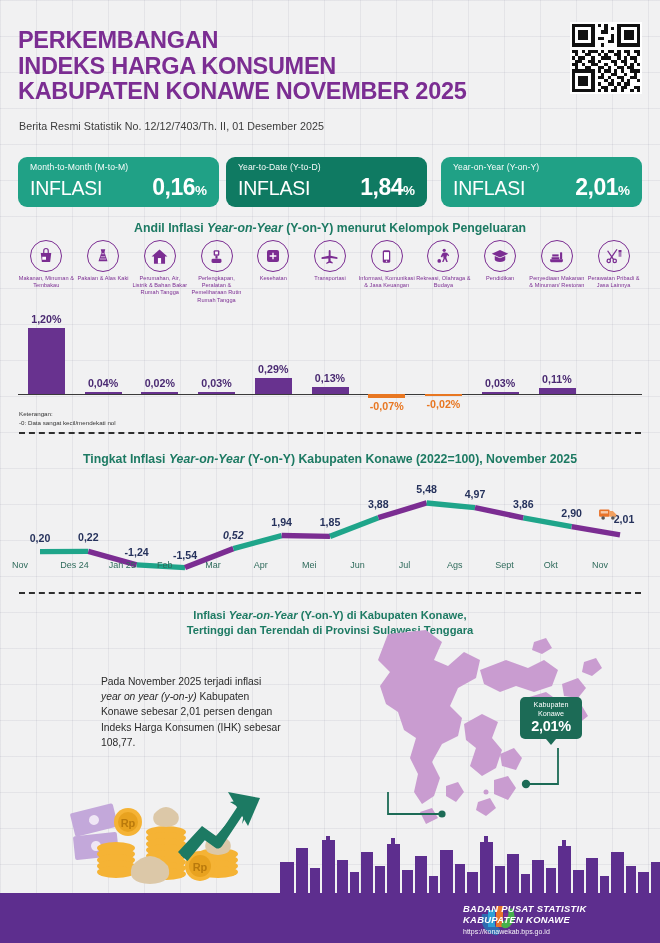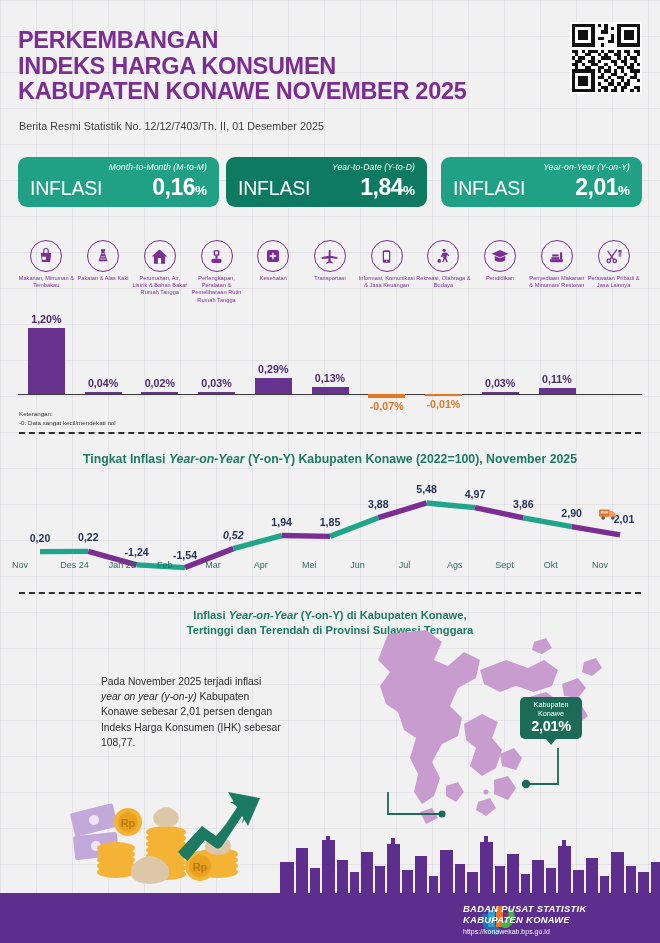--- a/index.html
+++ b/index.html
@@ -33,21 +33,21 @@
 
   
   .cards { position: absolute; left: 18px; top: 157px; width: 624px; height: 50px; }
   .card {
     position: absolute; top: 0; height: 50px; border-radius: 9px;
     color: #fff; padding: 5px 12px 0 12px;
   }
   .card.c1 { left: 0;     width: 201px; background: #20a186; }
   .card.c2 { left: 208px; width: 201px; background: #0f7a62; }
   .card.c3 { left: 423px; width: 201px; background: #20a186; }
-  .card .lbl { font-size: 8.6px; font-style: italic; letter-spacing: 0.1px; opacity: 0.97; text-align: right; }
+  .card .lbl { font-size: 8.6px; letter-spacing: 0.1px; opacity: 0.97; }
   .card .row { display: flex; align-items: baseline; margin-top: 2px; }
   .card .word { font-size: 19.5px; letter-spacing: -0.2px; }
   .card .num { font-size: 23px; font-weight: bold; margin-left: auto; letter-spacing: -0.5px; }
   .card .pct { font-size: 13.5px; font-weight: bold; }
 
   
   .sec-title {
     position: absolute; width: 100%; text-align: center;
     font-size: 12.3px; font-weight: bold; color: #1d7a63;
   }
@@ -273,20 +273,23 @@
     <div class="card c3">
       <div class="lbl">Year-on-Year (Y-on-Y)</div>
       <div class="row">
         <span class="word">INFLASI</span>
         <span class="num">2,01</span>
         <span class="pct">%</span>
       </div>
     </div>
   </div>
 
+  <div class="sec-title" style="top:221px">
+    <span>Andil Inflasi </span><i>Year-on-Year</i><span> (Y-on-Y) menurut Kelompok Pengeluaran</span>
+  </div>
 
   <div class="icons" id="icon-row">
       <div class="icol" style="left: 0px;">
         <div class="ibadge">
           <svg width="18" height="18" viewBox="0 0 24 24">
             <path d="M5 8h14l-1.5 12H6.5L5 8z" fill="currentColor"></path>
             <path d="M9 8V5a3 3 0 016 0v3" stroke="currentColor" stroke-width="1.6" fill="none"></path>
             <rect x="7" y="13" width="5" height="4" fill="#fff"></rect>
           </svg>
         </div>
@@ -417,21 +420,21 @@
       <div class="bcol" style="left: 283.636px; top: 0px; height: 98px;">
         <div class="bar" style="height: 7.15px; top: 74.85px;"></div>
         <div class="bval" style="top: 59.85px;">0,13%</div>
       </div>
       <div class="bcol" style="left: 340.364px; top: 0px; height: 98px;">
         <div class="bar neg" style="height: 3.85px; top: 82px;"></div>
         <div class="bval neg" style="top: 87.85px;">-0,07%</div>
       </div>
       <div class="bcol" style="left: 397.091px; top: 0px; height: 98px;">
         <div class="bar neg" style="height: 2.2px; top: 82px;"></div>
-        <div class="bval neg" style="top: 86.2px;">-0,01%</div>
+        <div class="bval neg" style="top: 86.2px;">-0,02%</div>
       </div>
       <div class="bcol" style="left: 453.818px; top: 0px; height: 98px;">
         <div class="bar" style="height: 2.2px; top: 79.8px;"></div>
         <div class="bval" style="top: 64.8px;">0,03%</div>
       </div>
       <div class="bcol" style="left: 510.545px; top: 0px; height: 98px;">
         <div class="bar" style="height: 6.05px; top: 75.95px;"></div>
         <div class="bval" style="top: 60.95px;">0,11%</div>
       </div>
     </div>

